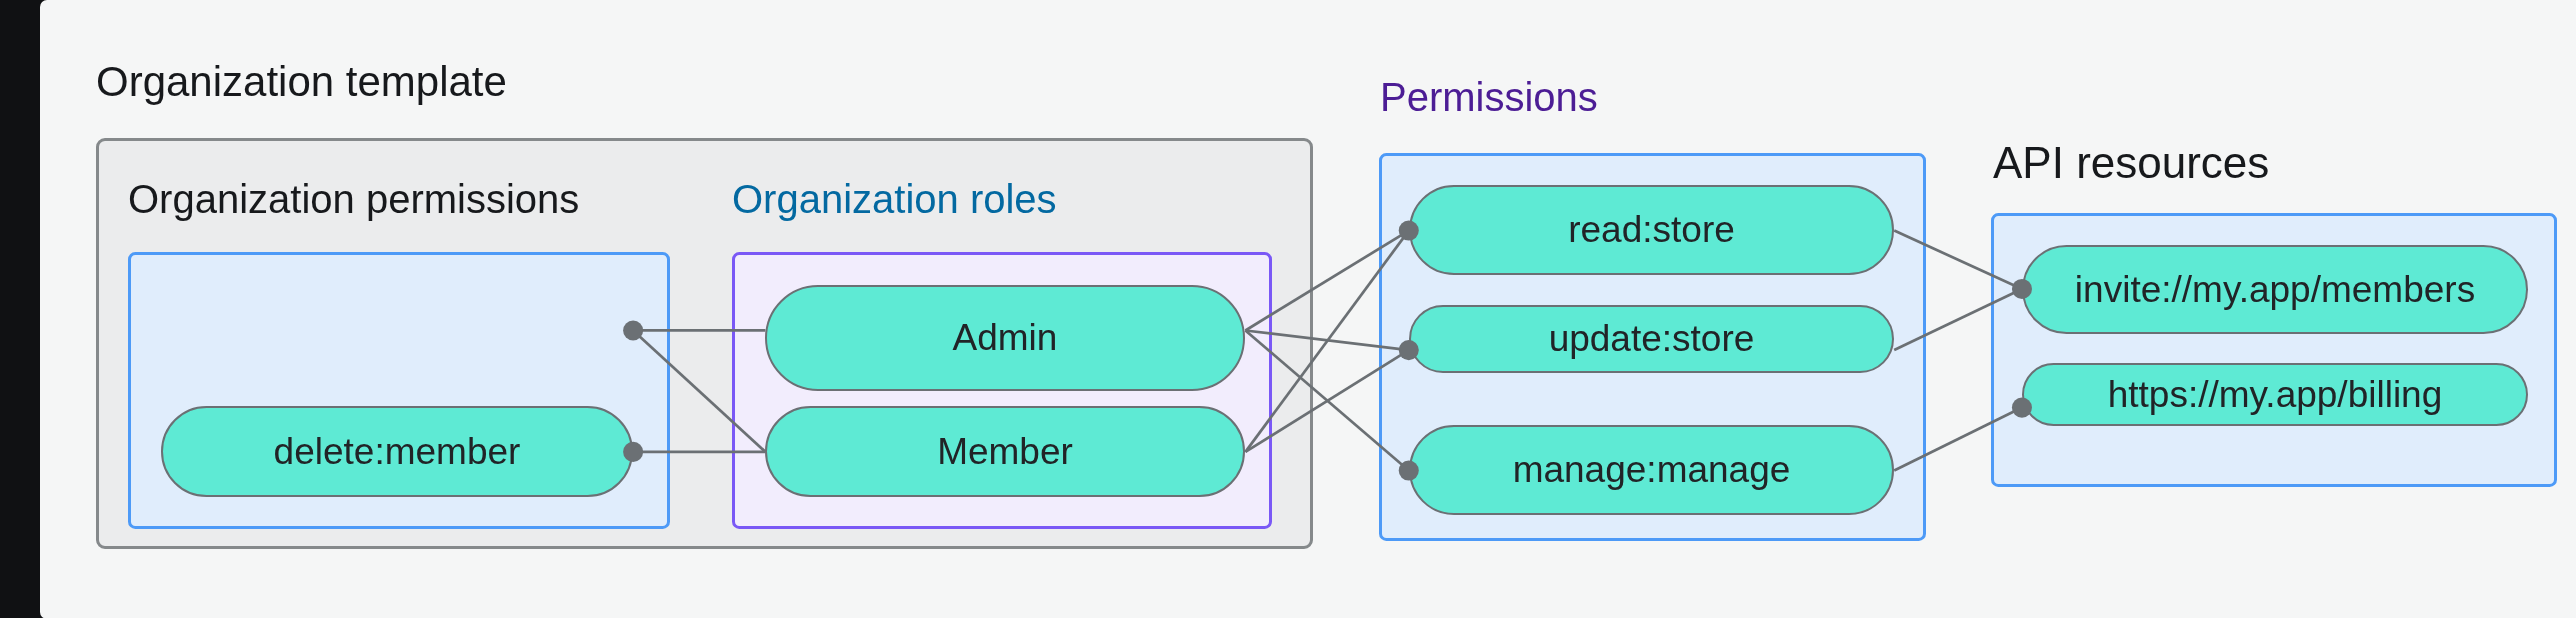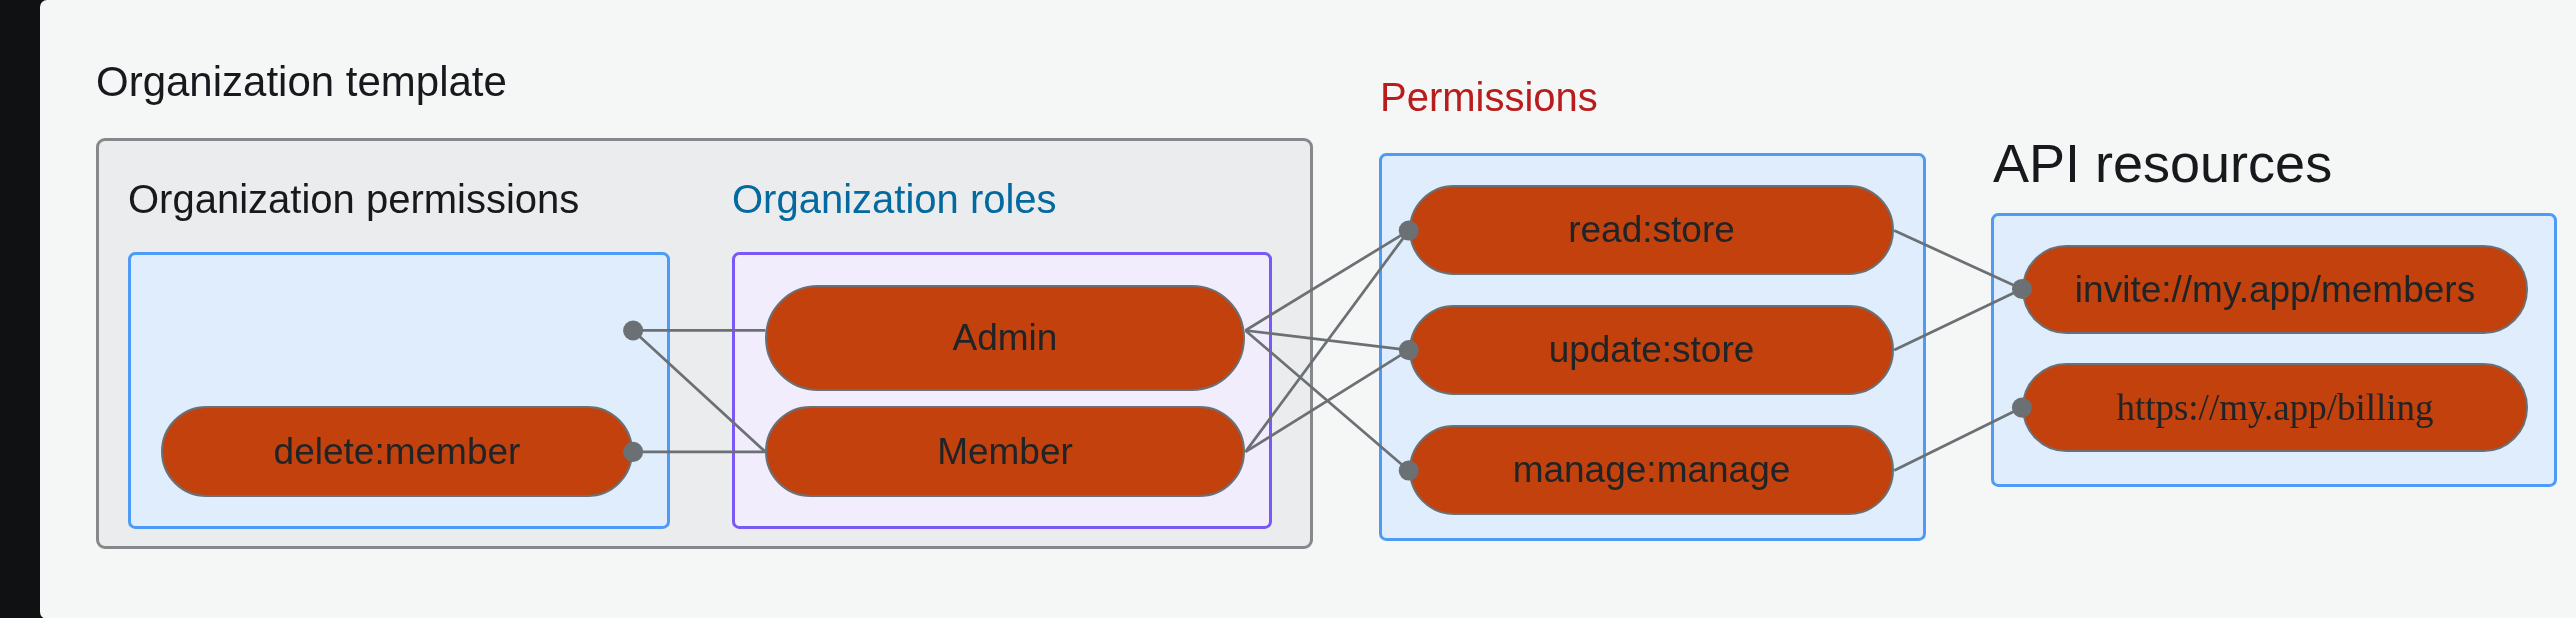--- a/index.html
+++ b/index.html
@@ -27,21 +27,21 @@
     z-index: 2;
     font-size: 40px;
     line-height: 44px;
     color: #17191c;
     white-space: nowrap;
     letter-spacing: 0px;
   }
   .pill {
     position: absolute;
     box-sizing: border-box;
-    background: #c2410c;
+    background: #5eead4;
     border: 2.7px solid #6b7074;
     border-radius: 55px;
     display: flex;
     align-items: center;
     justify-content: center;
     z-index: 3;
     font-size: 37px;
     color: #212427;
     white-space: nowrap;
   }
@@ -58,44 +58,44 @@
 
 <div id="canvas" style="background: rgb(245, 246, 246);">
     <div class="box" style="left: 56px; top: 138px; width: 1217px; height: 411px; background: rgb(235, 236, 237); border: 3.7px solid rgb(133, 137, 139); border-radius: 9px;"></div>
     <div class="box" style="left: 88px; top: 252px; width: 542px; height: 277px; background: rgb(224, 237, 252); border: 3.7px solid rgb(77, 154, 247); border-radius: 7.3px;"></div>
     <div class="box" style="left: 692px; top: 252px; width: 540px; height: 277px; background: rgb(242, 237, 253); border: 3.7px solid rgb(122, 88, 246); border-radius: 7.3px;"></div>
     <div class="box" style="left: 1339px; top: 153px; width: 547px; height: 388px; background: rgb(224, 237, 252); border: 3.7px solid rgb(77, 154, 247); border-radius: 7.3px;"></div>
     <div class="box" style="left: 1951px; top: 213px; width: 566px; height: 274px; background: rgb(224, 237, 252); border: 3.7px solid rgb(77, 154, 247); border-radius: 7.3px;"></div>
     <div class="section-label" style="left: 56px; top: 60px; font-size: 42px; color: rgb(23, 25, 28);">Organization template</div>
     <div class="section-label" style="left: 88px; top: 177px; font-size: 40px; color: rgb(23, 25, 28);">Organization permissions</div>
     <div class="section-label" style="left: 692px; top: 177px; font-size: 40px; color: #0369a1;">Organization roles</div>
-    <div class="section-label" style="left: 1340px; top: 75px; font-size: 40px; color: #b91c1c;">Permissions</div>
-    <div class="section-label" style="left: 1953px; top: 141px; font-size: 54px; color: rgb(23, 25, 28);">API resources</div>
+    <div class="section-label" style="left: 1340px; top: 75px; font-size: 40px; color: #4c1d95;">Permissions</div>
+    <div class="section-label" style="left: 1953px; top: 141px; font-size: 44px; color: rgb(23, 25, 28);">API resources</div>
     <div class="pill" style="left: 121px; top: 406px; width: 472px; height: 91px;">
       <span>delete:member</span>
     </div>
     <div class="pill" style="left: 725px; top: 285px; width: 480px; height: 106px;">
       <span>Admin</span>
     </div>
     <div class="pill" style="left: 725px; top: 406px; width: 480px; height: 91px;">
       <span>Member</span>
     </div>
     <div class="pill" style="left: 1369px; top: 185px; width: 485px; height: 90px;">
       <span>read:store</span>
     </div>
-    <div class="pill" style="left: 1369px; top: 305px; width: 485px; height: 90px; text-align: right;">
+    <div class="pill" style="left: 1369px; top: 305px; width: 485px; height: 68px; text-align: right;">
       <span>update:store</span>
     </div>
     <div class="pill" style="left: 1369px; top: 425px; width: 485px; height: 90px;">
       <span>manage:manage</span>
     </div>
     <div class="pill" style="left: 1982px; top: 245px; width: 506px; height: 89px;">
       <span>invite://my.app/members</span>
     </div>
-    <div class="pill" style="left: 1982px; top: 363px; width: 506px; height: 89px; font-family: Liberation Serif, serif;">
+    <div class="pill" style="left: 1982px; top: 363px; width: 506px; height: 63px;">
       <span>https://my.app/billing</span>
     </div>
     <svg id="edge-layer" width="2576" height="619" viewBox="0 0 2823 678">
       <line x1="650" y1="362" x2="795" y2="362" stroke="#6b7074" stroke-width="3"></line>
       <line x1="650" y1="362" x2="795" y2="495" stroke="#6b7074" stroke-width="3"></line>
       <line x1="650" y1="495" x2="795" y2="495" stroke="#6b7074" stroke-width="3"></line>
       <line x1="1321" y1="362" x2="1500" y2="252.5" stroke="#6b7074" stroke-width="3"></line>
       <line x1="1321" y1="362" x2="1500" y2="383.5" stroke="#6b7074" stroke-width="3"></line>
       <line x1="1321" y1="362" x2="1500" y2="515.5" stroke="#6b7074" stroke-width="3"></line>
       <line x1="1321" y1="495" x2="1500" y2="252.5" stroke="#6b7074" stroke-width="3"></line>

